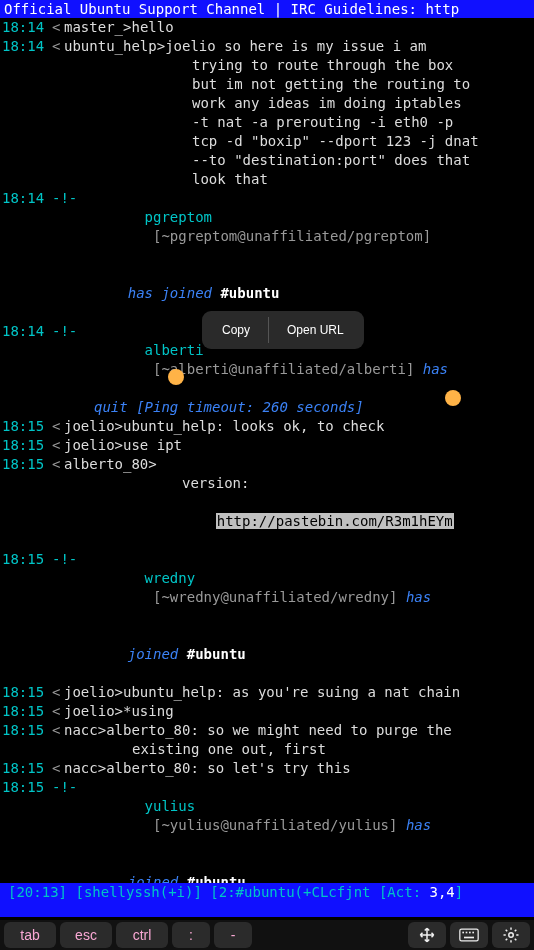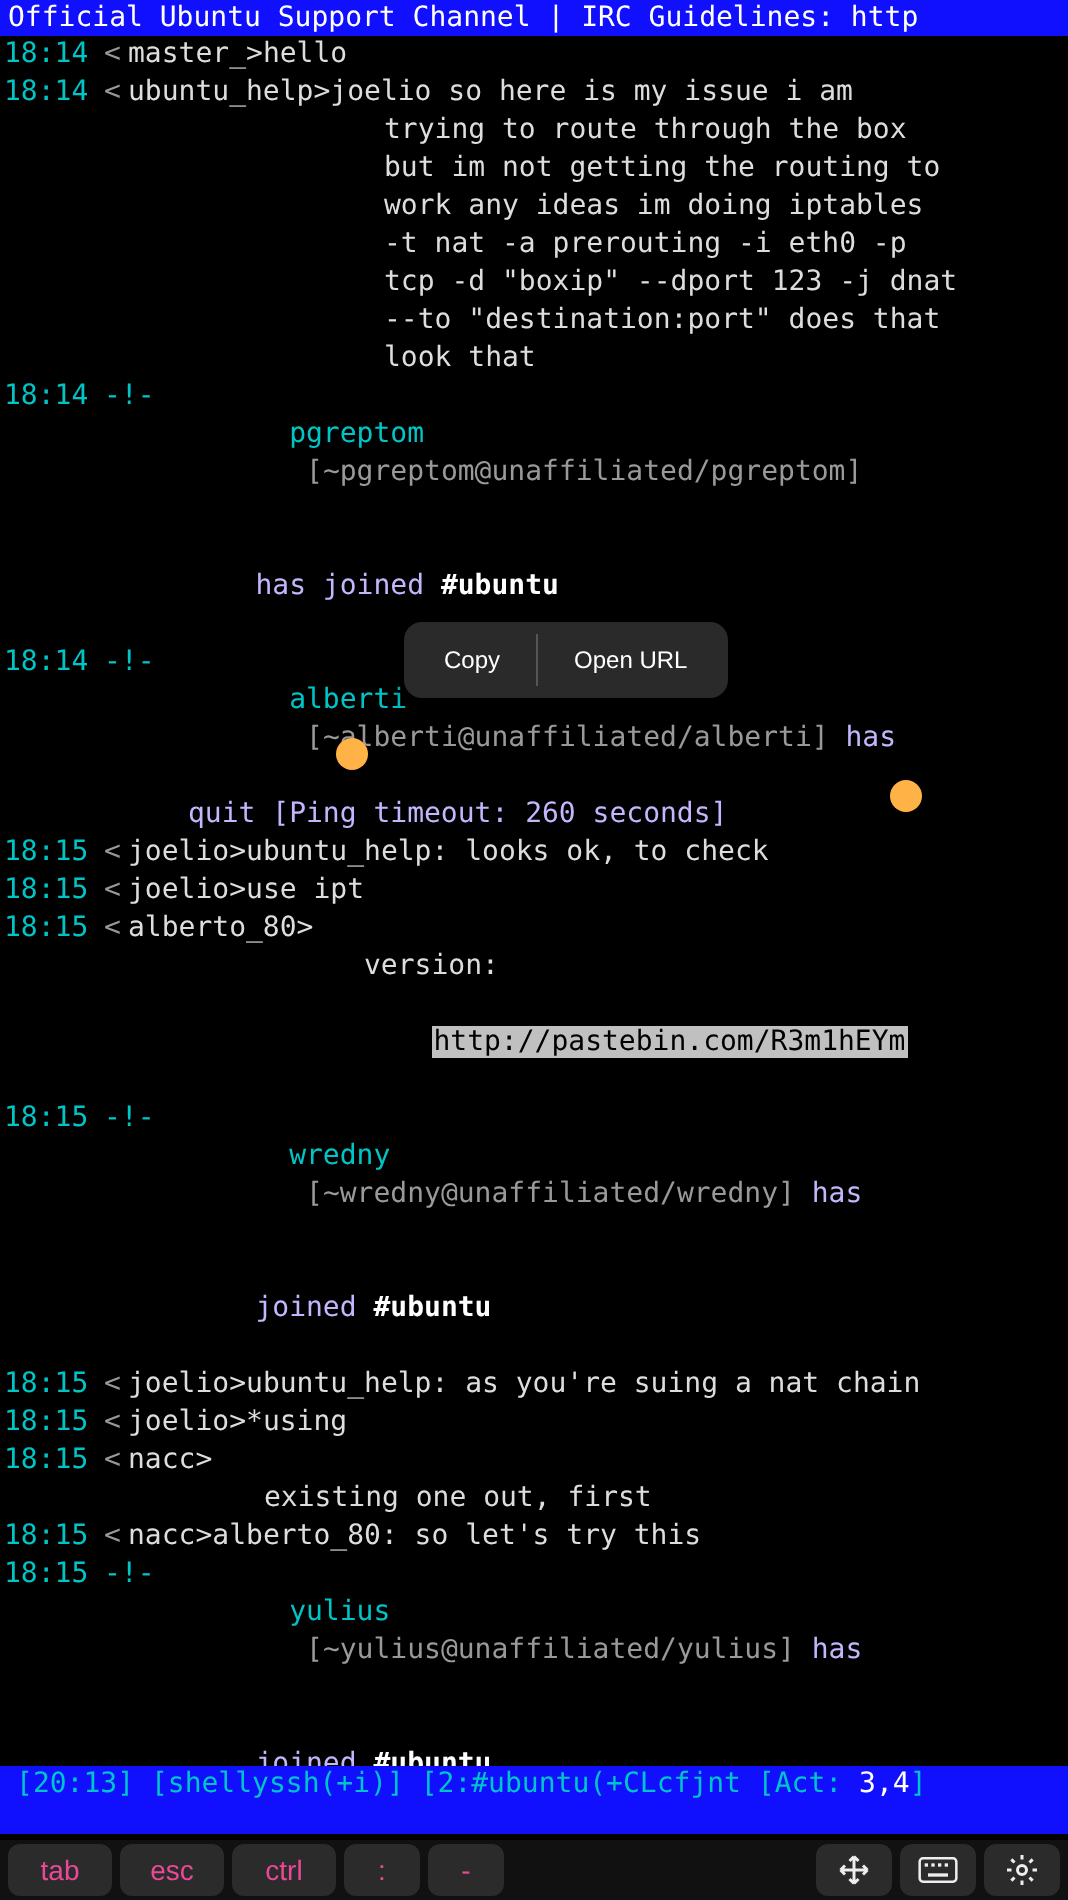--- a/index.html
+++ b/index.html
@@ -59,21 +59,21 @@
     word-break: break-word;
   }
   .cont {
     padding-left: 92px;
     color: #ddd;
     white-space: pre-wrap;
     word-break: break-word;
   }
   .sys-nick { color: #00c5c7; }
   .sys-host { color: #999; }
-  .sys-text { color: #c4b5fd; }
+  .sys-text { color: #3b82f6; font-style: italic; }
   .chan-bold { color: #fff; font-weight: bold; }
   .highlight {
     background: #c0c0c0;
     color: #000;
     padding: 0 1px;
   }
   .handle {
     position: absolute;
     width: 16px;
     height: 16px;
@@ -141,21 +141,21 @@
     width: 100%;
     height: 30px;
     background: #111;
     display: flex;
     align-items: stretch;
     gap: 4px;
     padding: 2px 4px;
   }
   .key {
     background: #2b2b2b;
-    color: #ec4899;
+    color: #f9a8d4;
     border-radius: 6px;
     display: flex;
     align-items: center;
     justify-content: center;
     font-family: -apple-system, "Helvetica Neue", Arial, sans-serif;
     font-size: 14px;
     cursor: pointer;
   }
   .key.txt { flex: 0 0 52px; }
   .key.ctrl { flex: 0 0 52px; }
@@ -261,20 +261,21 @@
     <span class="ts">18:15</span>
     <span class="angle">&lt;</span>
     <span class="nick"> <span>joelio</span>&gt; </span>
     <span class="msg">*using</span>
   </div>
 
   <div class="line">
     <span class="ts">18:15</span>
     <span class="angle">&lt;</span>
     <span class="nick"> <span>nacc</span>&gt; </span>
+    <span class="msg">alberto_80: so we might need to purge the</span>
   </div>
   <div class="cont" style="padding-left:130px">existing one out, first</div>
 
   <div class="line">
     <span class="ts">18:15</span>
     <span class="angle">&lt;</span>
     <span class="nick"> <span>nacc</span>&gt; </span>
     <span class="msg">alberto_80: so let's try this</span>
   </div>
 

